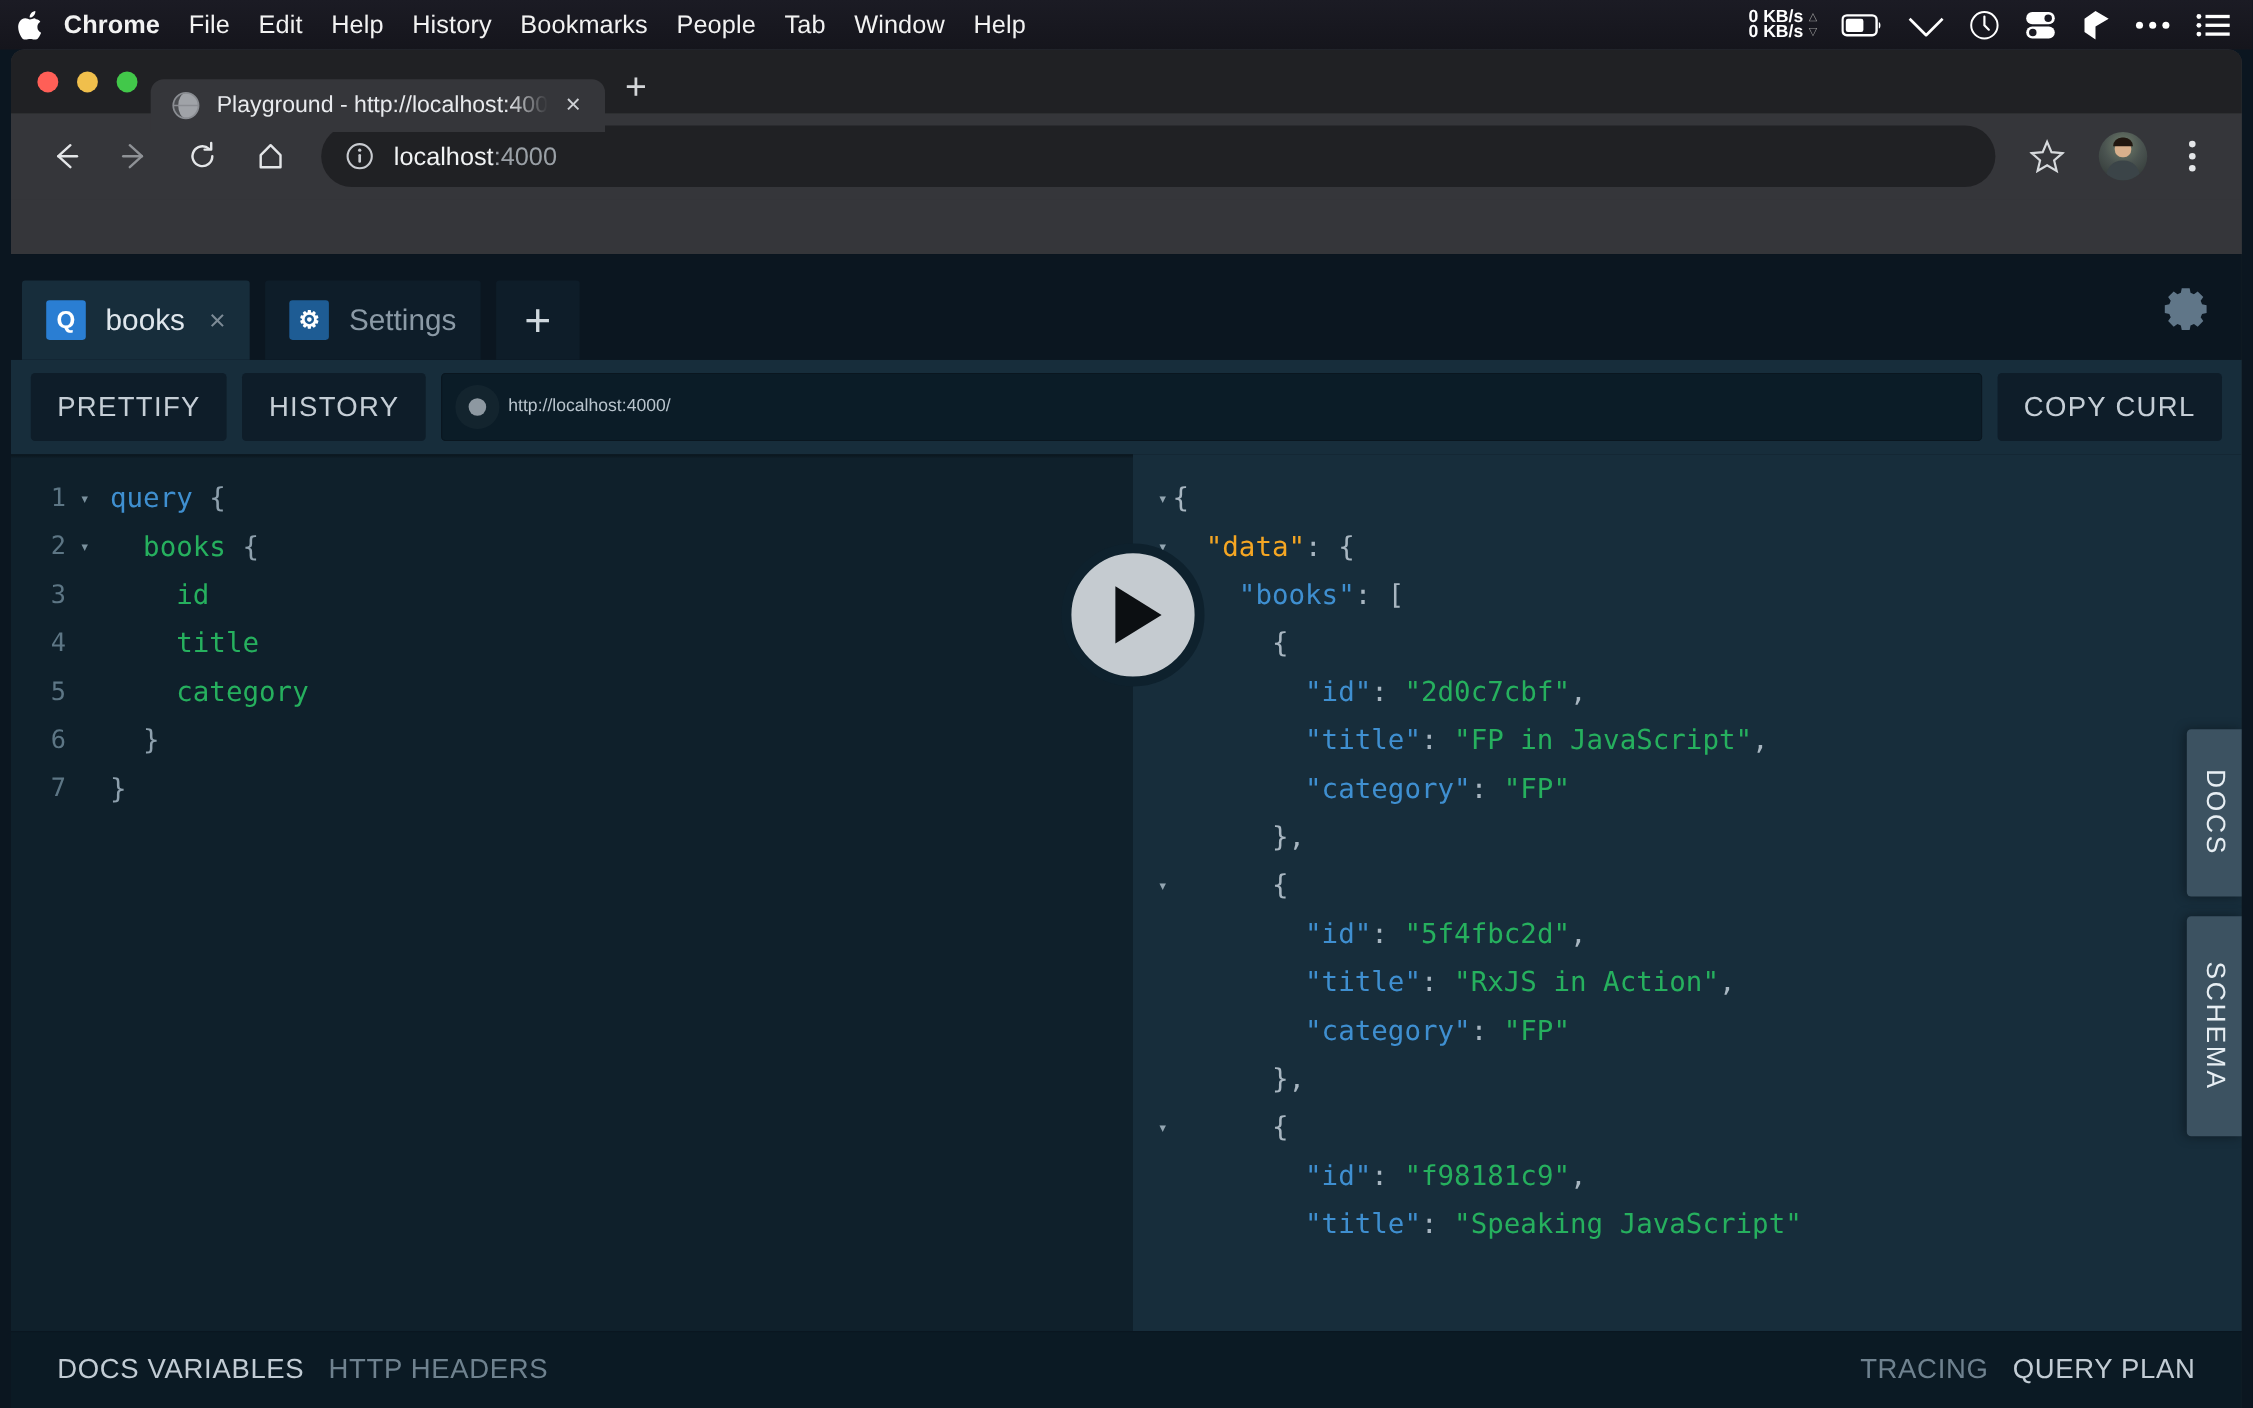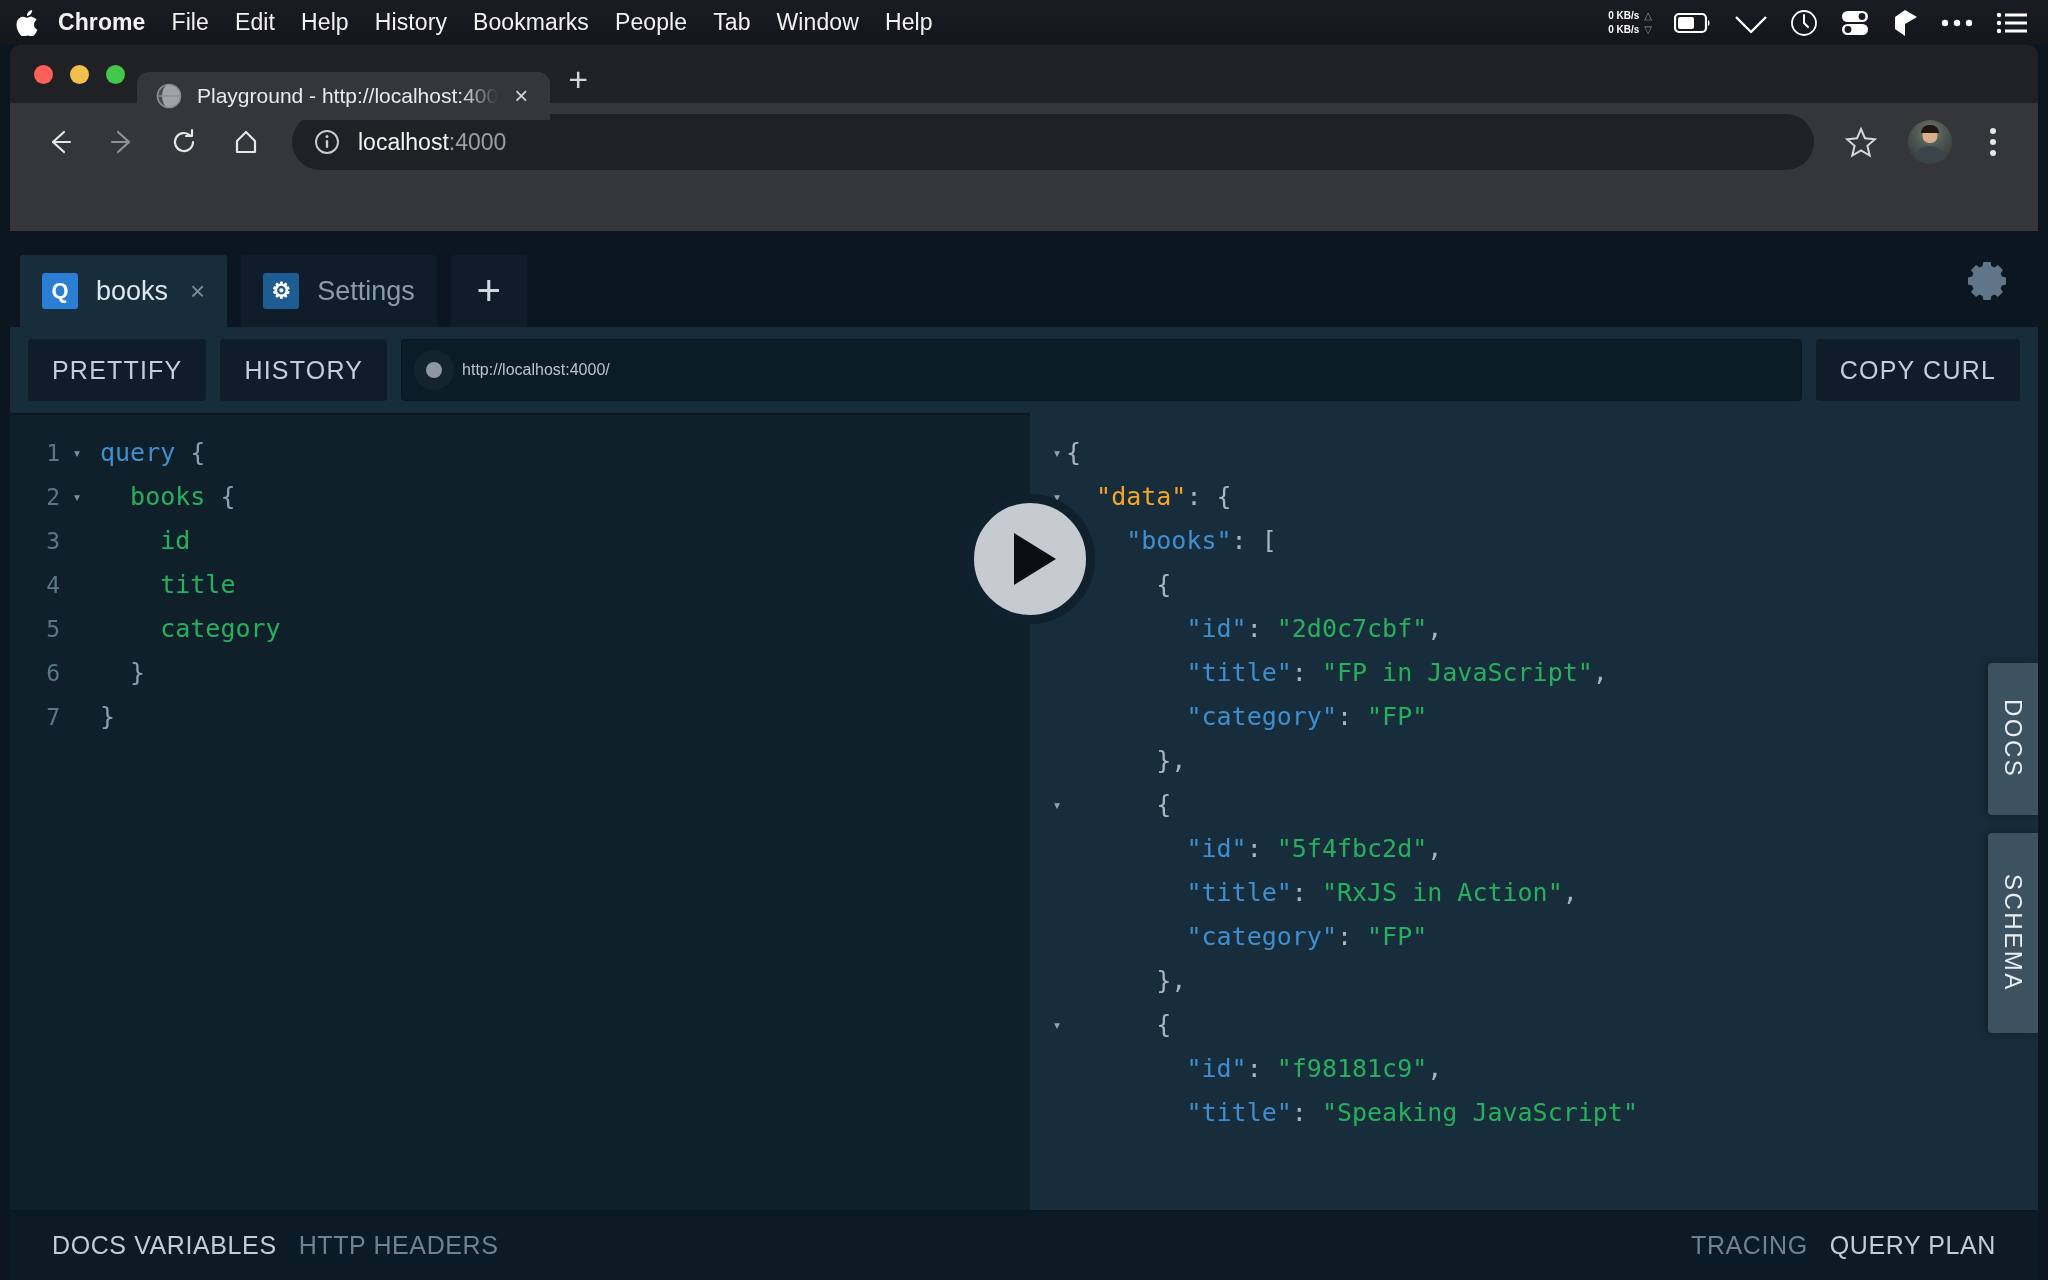--- a/index.html
+++ b/index.html
@@ -16,21 +16,21 @@
     background:linear-gradient(180deg,#1b1b24 0%,#15151c 100%);
     display:flex; align-items:center;
     padding:0 14px 0 14px;
     color:#fff;
   }
   .apple-logo{ width:26px; height:30px; margin-right:18px; display:flex; align-items:center; justify-content:center;}
   .menu-item{ font-size:23px; color:#f2f2f2; margin-right:26px; white-space:nowrap; letter-spacing:0.1px;}
   .menu-item.bold{ font-weight:bold; }
   .menubar-right{ margin-left:auto; display:flex; align-items:center; gap:22px; padding-right:6px;}
   .netspeed{ display:flex; align-items:center; gap:5px; }
-  .netspeed .lines{ font-size:10px; line-height:14px; text-align:right; color:#fff; font-weight:bold;}
+  .netspeed .lines{ font-size:16px; line-height:14px; text-align:right; color:#fff; font-weight:bold;}
   .netspeed .arrows{ font-size:10px; line-height:14px; color:#9a9a9a;}
   .statusicon{ display:flex; align-items:center; justify-content:center; color:#fff;}
 
   
   .chrome-window{
     position:absolute; top:45px; left:10px; right:10px; bottom:0;
     background:#35363a;
     border-radius:12px 12px 0 0;
     overflow:hidden;
   }

